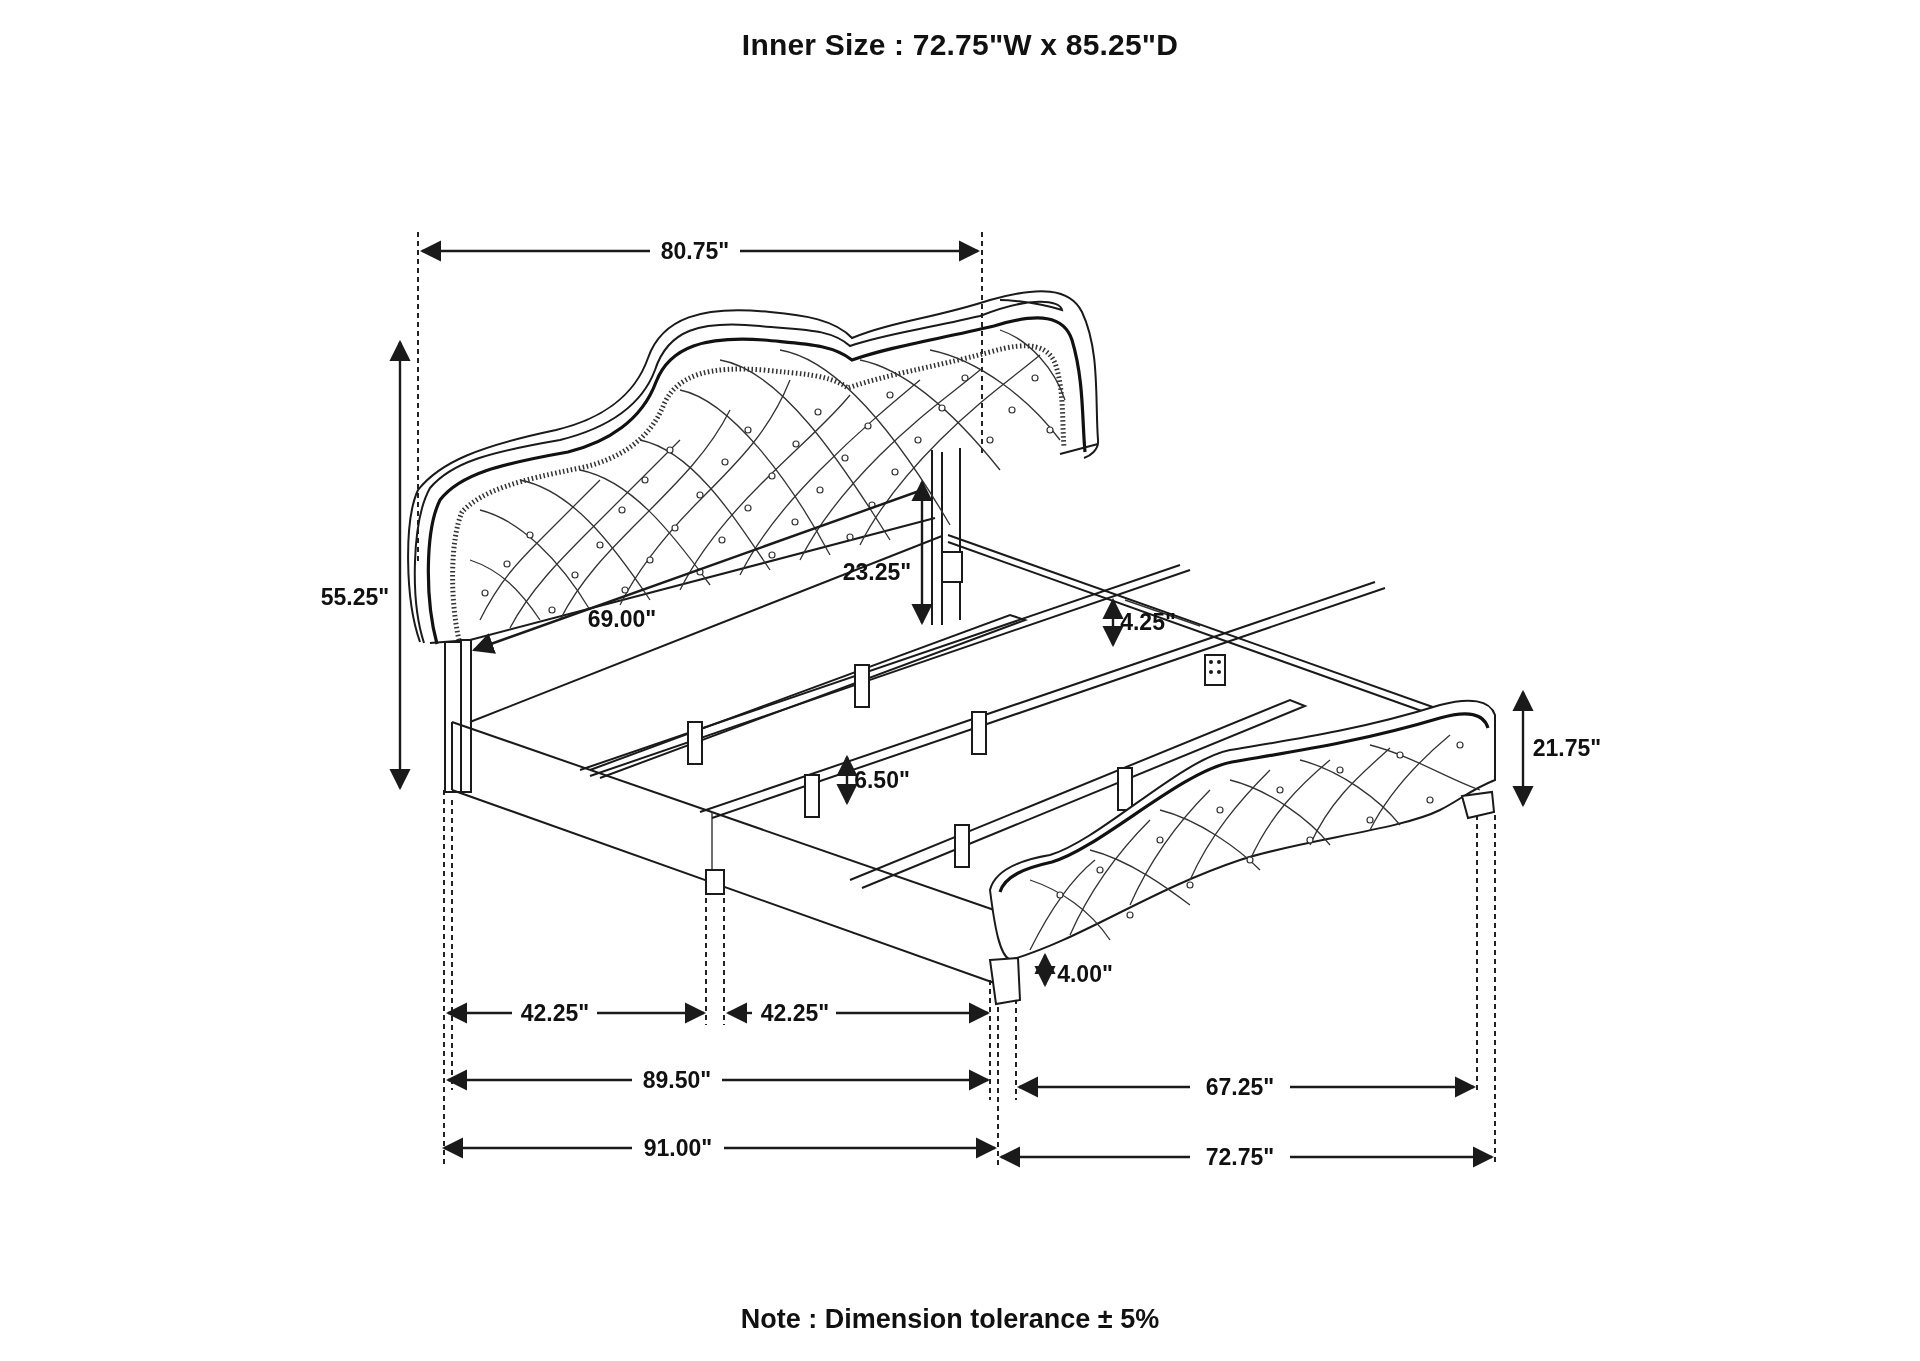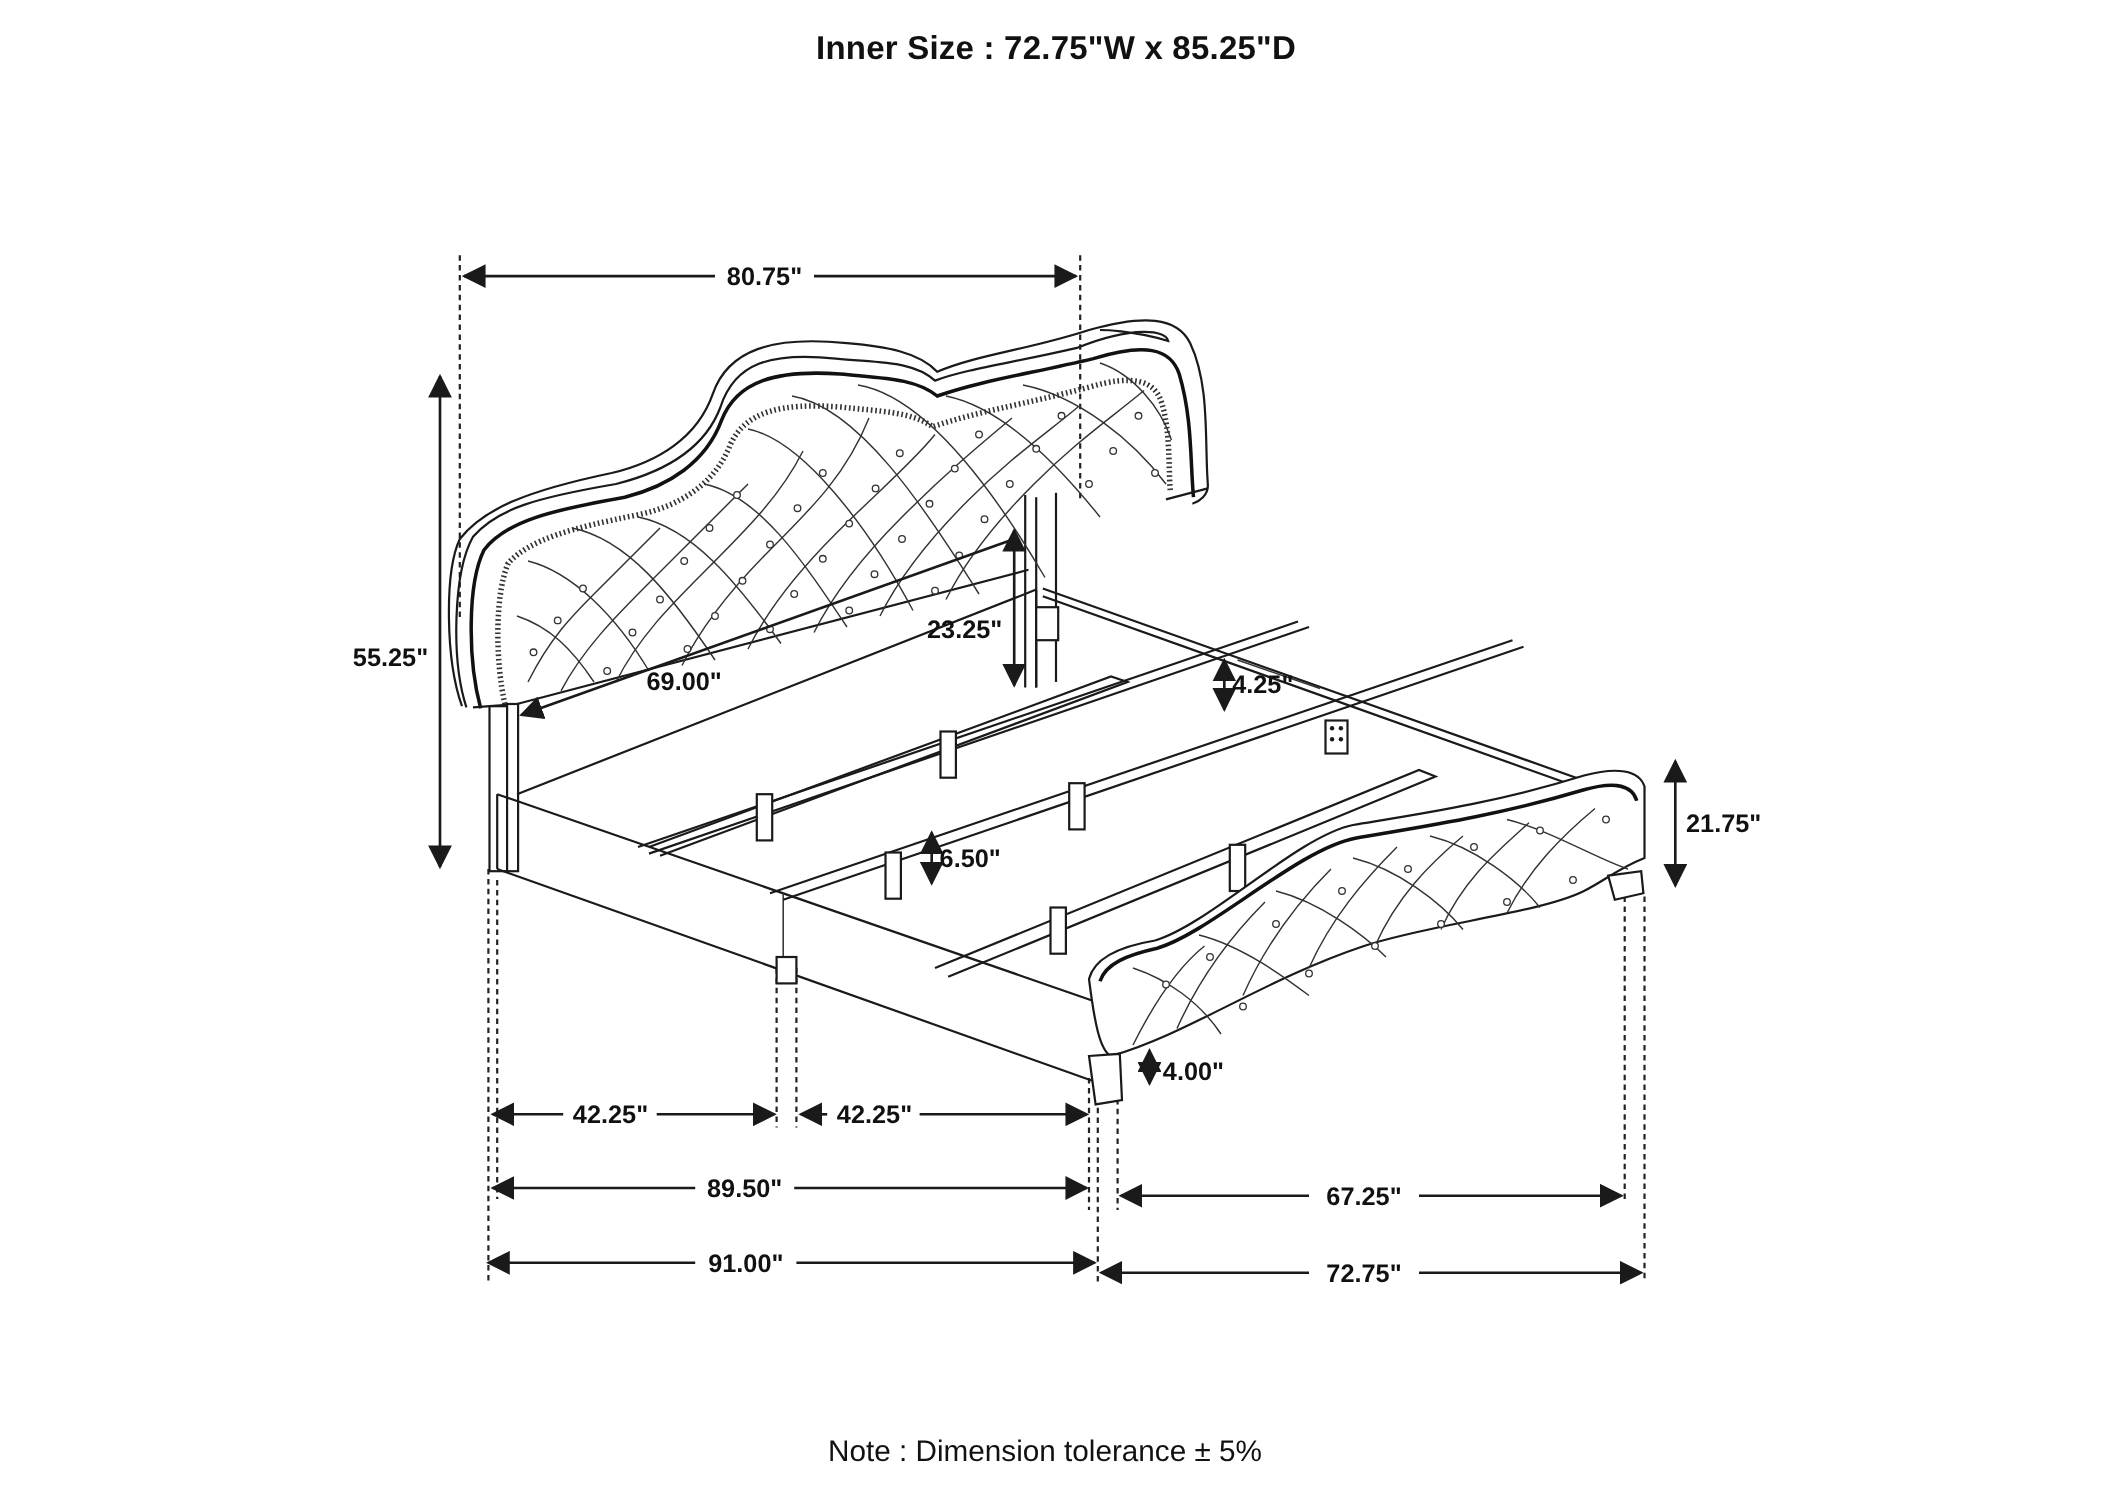--- a/index.html
+++ b/index.html
@@ -1,21 +1,21 @@
 <!DOCTYPE html>
 <html><head>
 <meta charset="utf-8">
 <style>
   html, body { margin: 0; padding: 0; background: #ffffff; }
   body { width: 1920px; height: 1361px; position: relative; overflow: hidden;
          font-family: "Liberation Sans", sans-serif; color: #111111; }
   .title { position: absolute; left: 0; width: 1920px; top: 28px; text-align: center;
            font-weight: bold; font-size: 30px; letter-spacing: 0.2px; }
   .note { position: absolute; left: 0; width: 1900px; top: 1304px; text-align: center;
-          font-weight: normal; font-size: 27px; }
+          font-weight: bold; font-size: 27px; }
   svg.drawing { position: absolute; left: 0; top: 0; }
   .dim { font-family: "Liberation Sans", sans-serif; font-weight: bold; font-size: 23px; fill: #111111; }
   .ln { stroke: #1a1a1a; stroke-width: 2; fill: none; }
   .thin { stroke: #333333; stroke-width: 1.4; fill: none; }
   .thick { stroke: #111111; stroke-width: 3.2; fill: none; }
   .dash { stroke: #222222; stroke-width: 2; stroke-dasharray: 5 4; fill: none; }
   .arrow { stroke: #1a1a1a; stroke-width: 2.4; fill: none; }
   .tuft { stroke: #333333; stroke-width: 1.3; fill: none; }
   .nail { stroke: #333333; stroke-width: 5; stroke-dasharray: 1.5 2.5; fill: none; }
   .fillw { fill: #ffffff; stroke: #1a1a1a; stroke-width: 2; }

